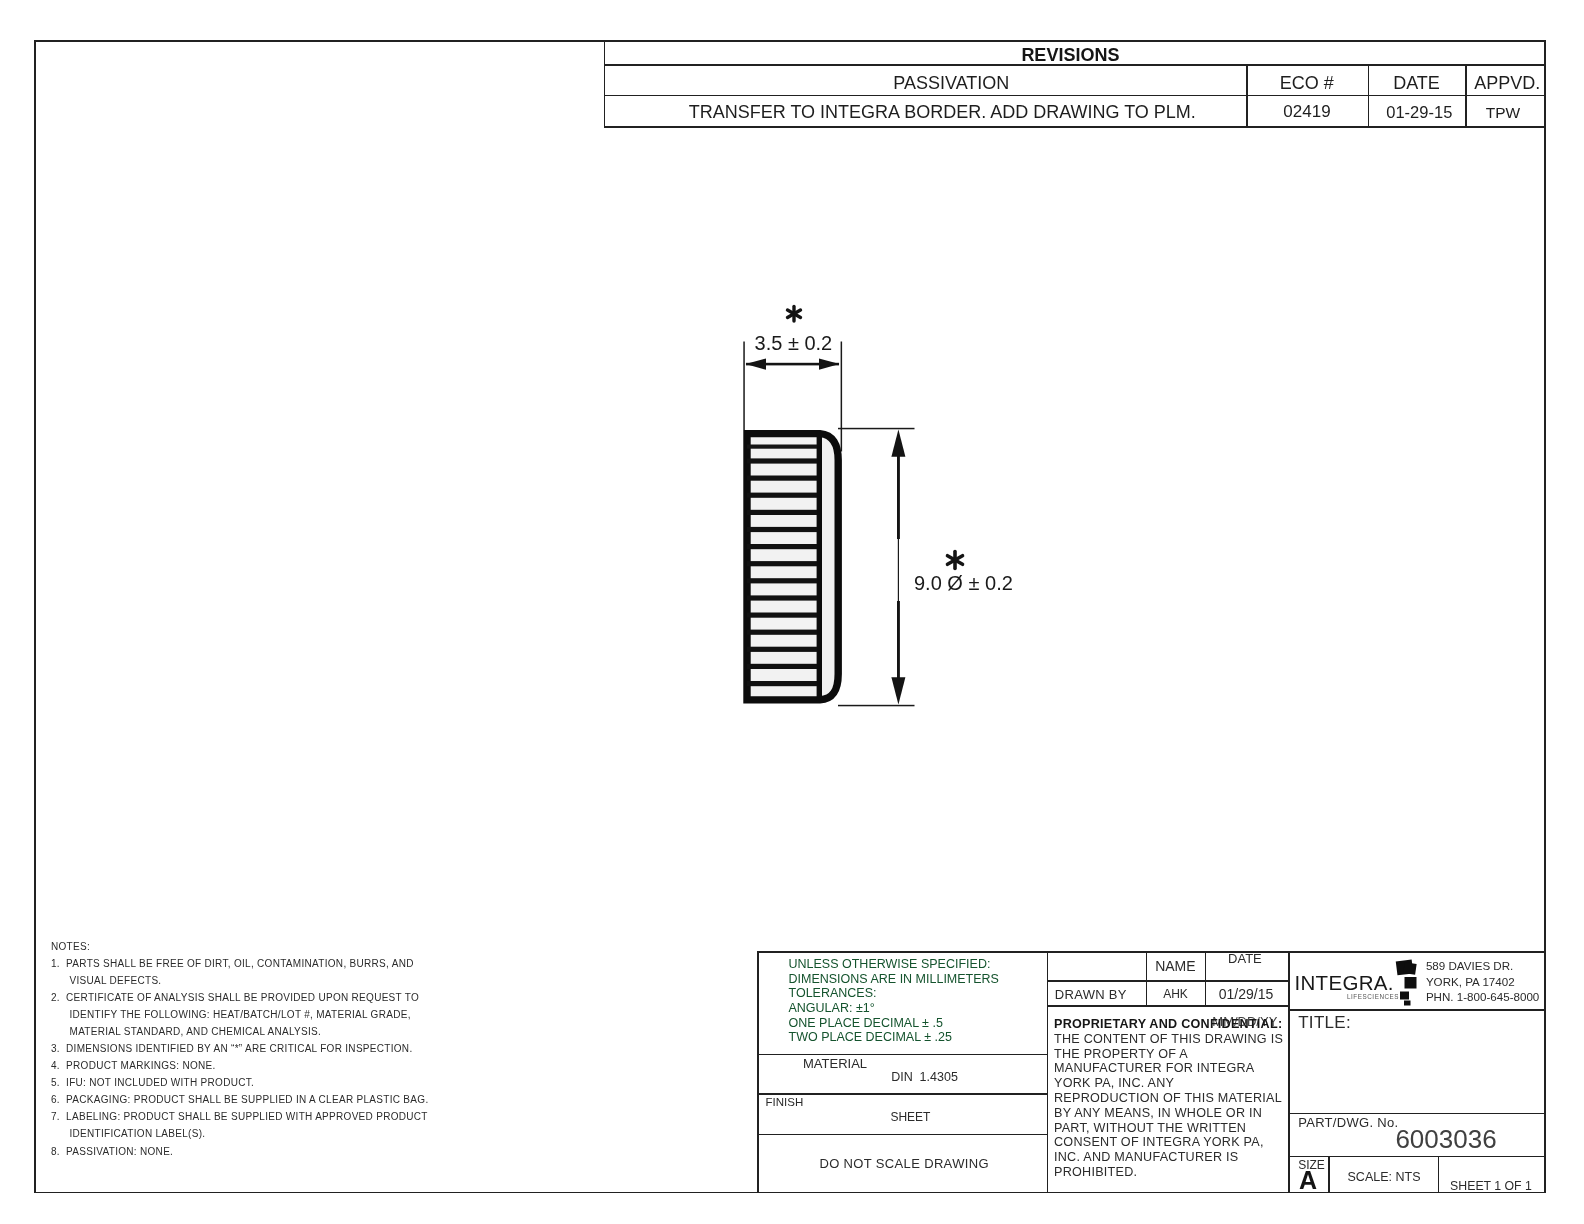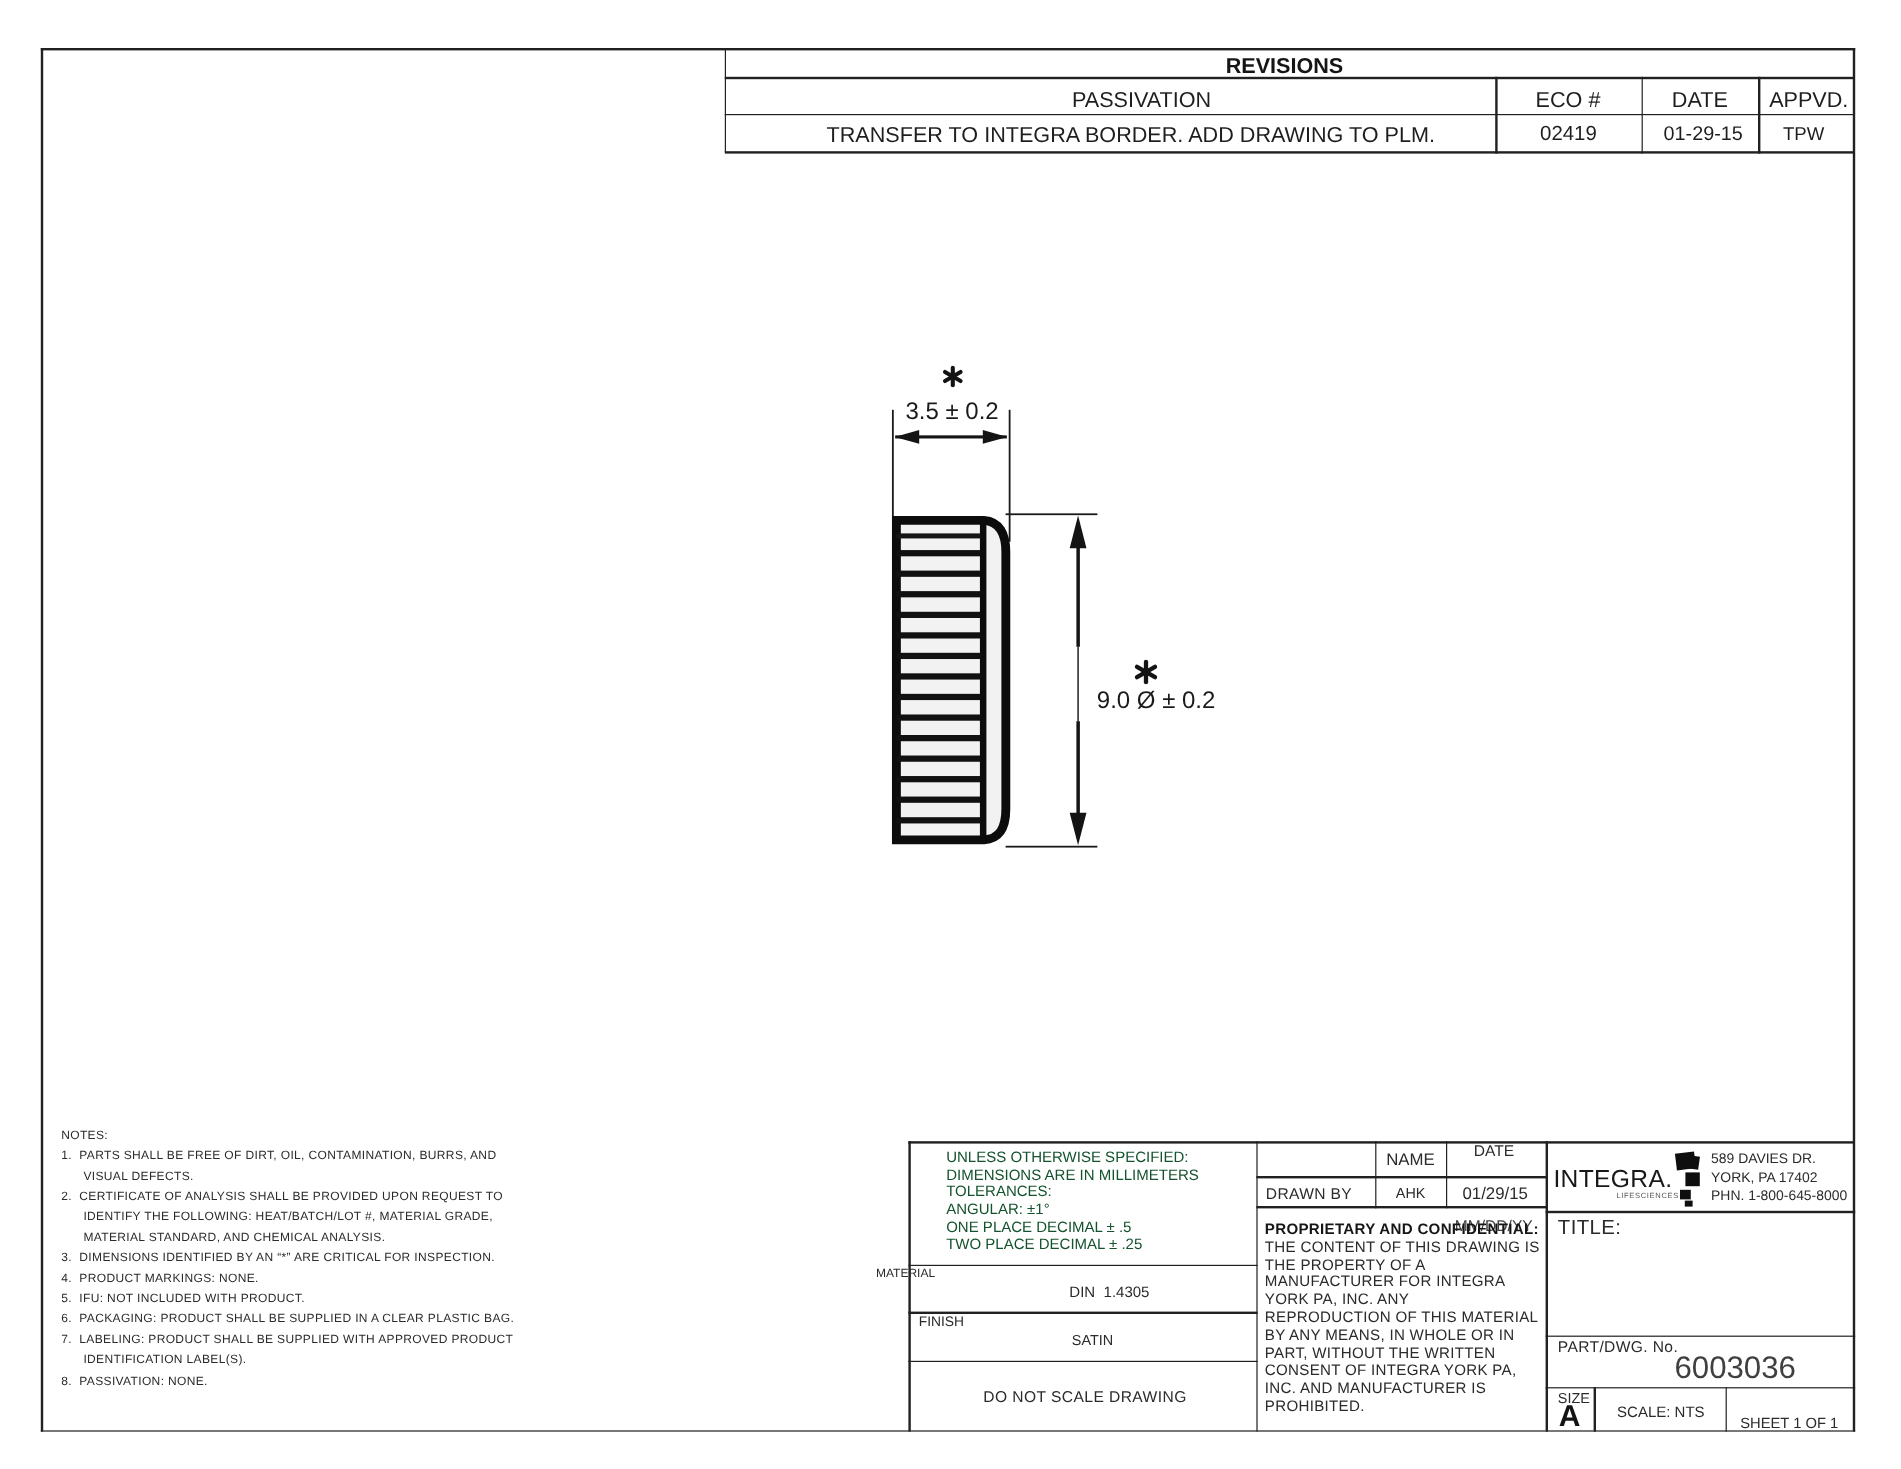--- a/index.html
+++ b/index.html
@@ -181,27 +181,27 @@
 
 <div class="t" style="left:788.5px;top:957.3px;font-size:12.5px;line-height:14.6px;color:#14532d">
 UNLESS OTHERWISE SPECIFIED:<br>
 DIMENSIONS ARE IN MILLIMETERS<br>
 TOLERANCES:<br>
 ANGULAR: ±1°<br>
 ONE PLACE DECIMAL ± .5<br>
 TWO PLACE DECIMAL ± .25
 </div>
 
-<div class="t" style="left:730px;top:1057.2px;font-size:10px;color:#2b2b2b">MATERIAL</div>
+<div class="t" style="left:803px;top:1057.2px;font-size:13px;color:#2b2b2b">MATERIAL</div>
 
 <div class="t ctr" style="left:924.5px;top:1070.9px;font-size:12.5px;color:#2b2b2b">DIN&nbsp;&nbsp;1.4305</div>
 
 <div class="t" style="left:765.6px;top:1096.8px;font-size:11.5px;color:#2b2b2b">FINISH</div>
 
-<div class="t ctr" style="left:910.4px;top:1110.8px;font-size:12px;color:#2b2b2b">SATIN</div>
+<div class="t ctr" style="left:910.4px;top:1110.8px;font-size:12px;color:#2b2b2b">SHEET</div>
 
 <div class="t ctr" style="left:904.2px;top:1156.9px;font-size:13px;letter-spacing:0.35px;color:#2b2b2b">DO NOT SCALE DRAWING</div>
 
 <div class="t ctr" style="left:1175.4px;top:959.1px;font-size:14px;color:#2b2b2b">NAME</div>
 
 <div class="t ctr" style="left:1244.9px;top:951.5px;font-size:13px;color:#2b2b2b">DATE</div>
 
 <div class="t ctr" style="left:1244.8px;top:1015px;font-size:13px;color:#404040">MM/DD/YY</div>
 
 <div class="t" style="left:1054.8px;top:988.2px;font-size:13px;letter-spacing:0.3px;color:#2b2b2b">DRAWN BY</div>

